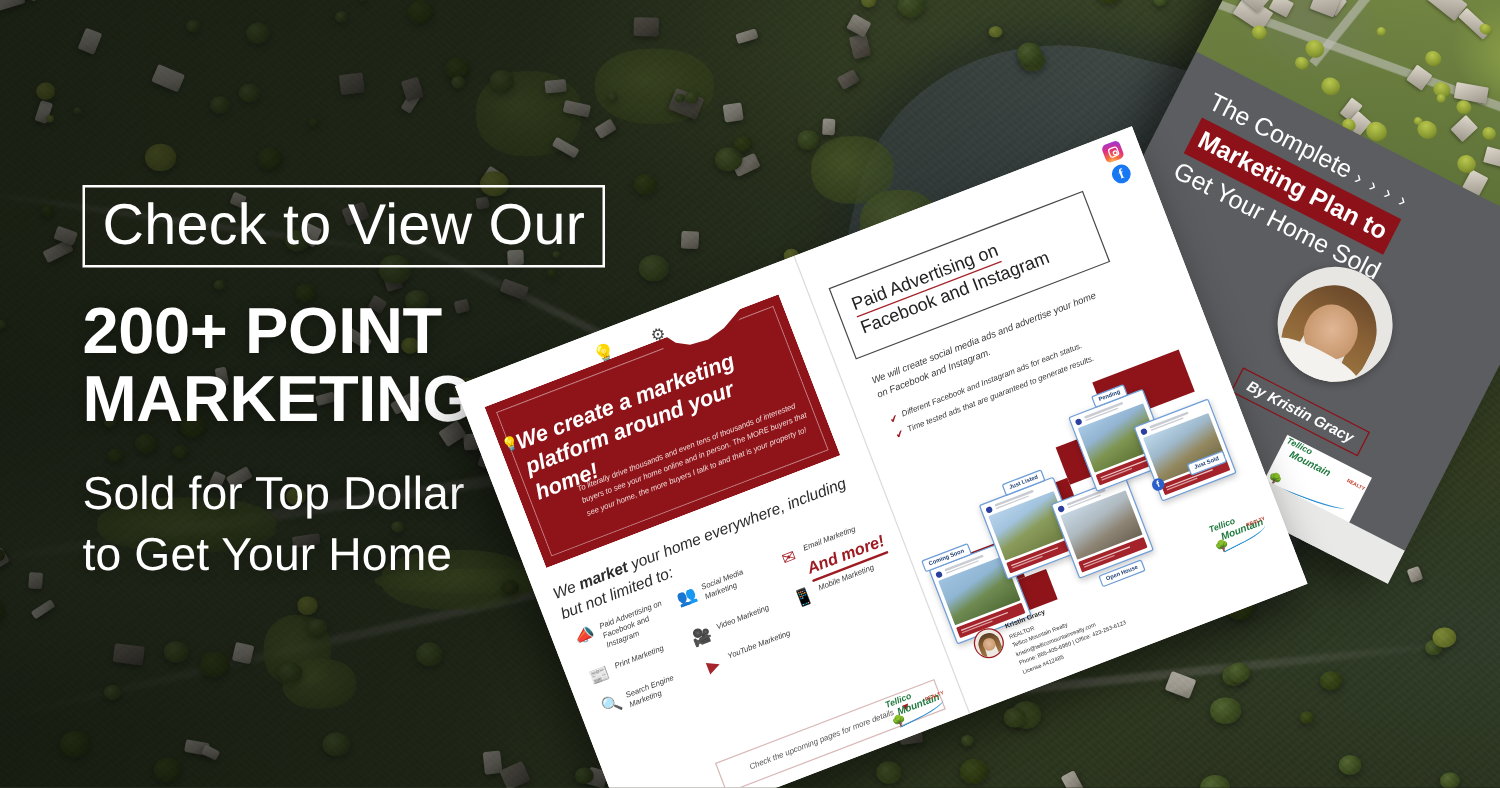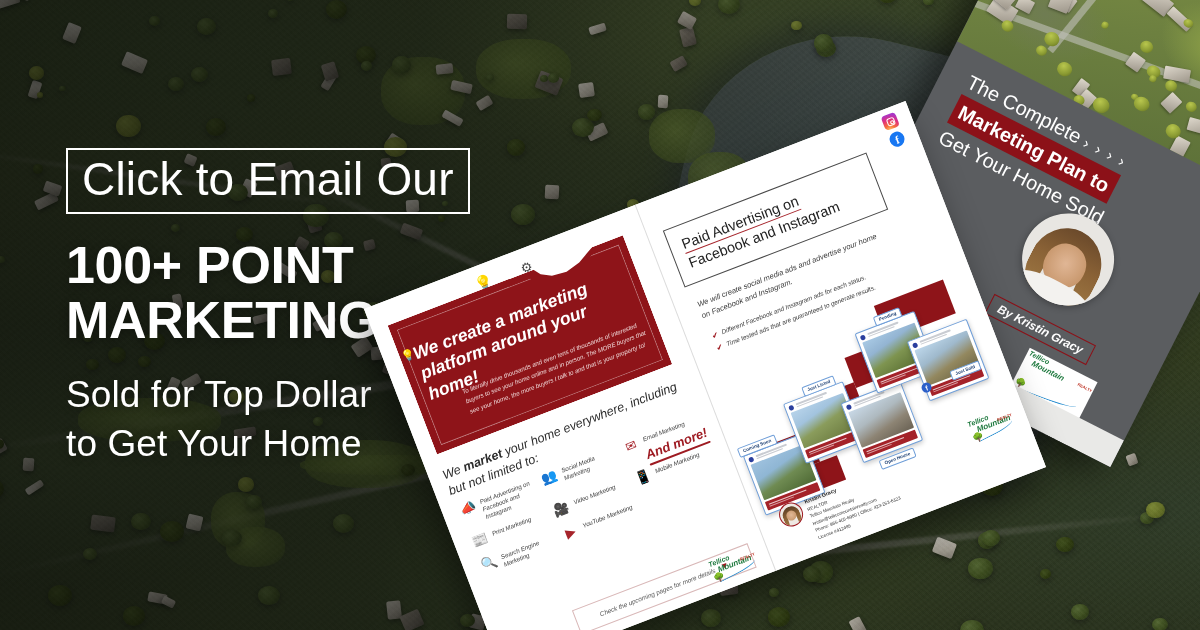--- a/index.html
+++ b/index.html
@@ -598,24 +598,24 @@
         <div class="tree" style="left: 54.72%; top: 50.5568%; width: 25.529px; height: 22.4656px;"></div>
         <div class="tree" style="left: 63.5124%; top: 60.5625%; width: 10.6221px; height: 9.34748px;"></div>
       </div>
 
     <div class="grain"></div>
     <div class="scrim"></div>
   </div>
 
   <div class="hero">
     <div class="cta-box">
-      <span class="cta-text">Click to Email Our</span>
+      <span class="cta-text">Check to View Our</span>
     </div>
     <div class="hl-big">
-      <span>100+ POINT</span>
+      <span>200+ POINT</span>
       <span>MARKETING PLAN</span>
     </div>
     <div class="hl-sub">
       <span>Sold for Top Dollar</span>
       <span>to Get Your Home</span>
     </div>
   </div>
 
   <div class="cover">
     <div class="cov-photo" id="covscatter">

